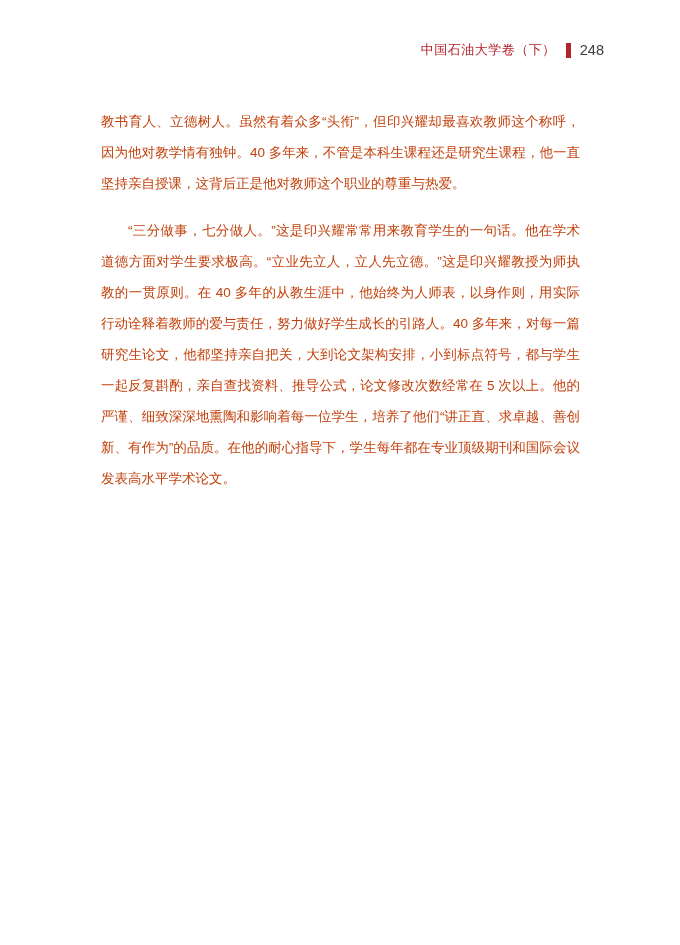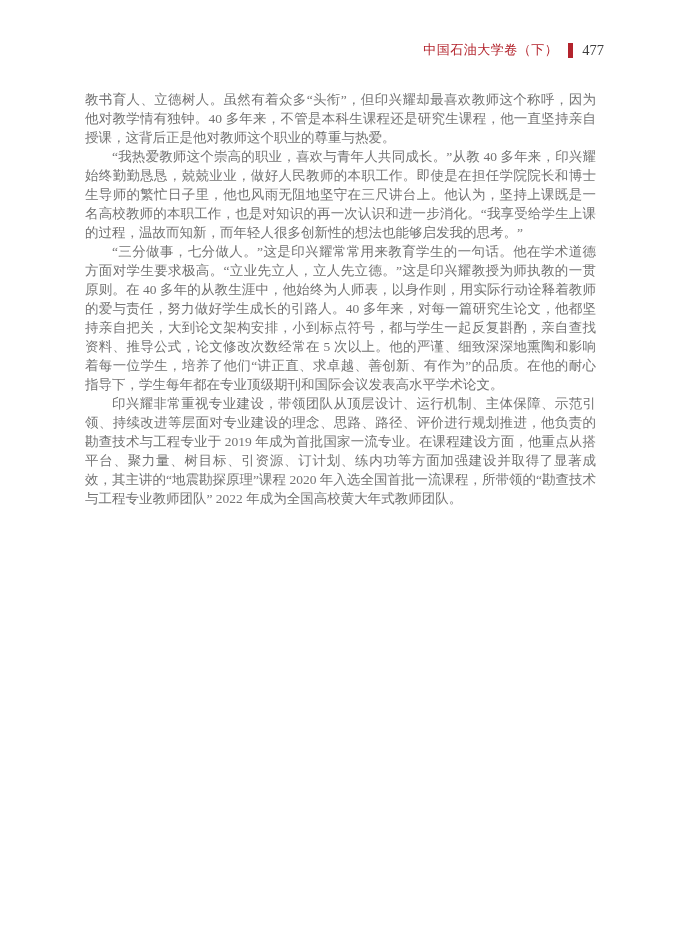--- a/index.html
+++ b/index.html
@@ -6,21 +6,21 @@
     margin: 0;
     padding: 0;
     background: #ffffff;
   }
   .page {
     position: relative;
     width: 612px;
     height: 945px;
     background: #ffffff;
     overflow: hidden;
-    font-family: Liberation Serif, serif;
+    font-family: Liberation Sans, sans-serif;
     border-radius: 13px;
   }
   .running-header {
     position: absolute;
     top: 41px;
     left: 85px;
     width: 519px;
     display: flex;
     align-items: center;
     justify-content: flex-end;
@@ -43,45 +43,43 @@
     font-size: 14.5px;
     white-space: nowrap;
   }
   .body-text {
     position: absolute;
     left: 85px;
     top: 90px;
     width: 511px;
   }
   .body-text p {
-    margin: 0;
+    margin: 16px;
     padding: 0;
     font-size: 13.5px;
-    line-height: 19px;
-    color: #737373;
+    line-height: 31px;
+    color: #c2410c;
     text-align: justify;
     text-justify: inter-ideograph;
     text-indent: 2em;
     word-break: break-all;
   }
   .body-text p:first-child {
     text-indent: 0;
   }
 </style>
 </head>
 <body>
 
 <div class="page">
 
   <div class="running-header">
     <span class="book-title">中国石油大学卷（下）</span>
     <span class="sep-bar"></span>
-    <span class="page-num">477</span>
+    <span class="page-num">248</span>
   </div>
 
   <div class="body-text">
     <p>教书育人、立德树人。虽然有着众多“头衔”，但印兴耀却最喜欢教师这个称呼，因为他对教学情有独钟。40 多年来，不管是本科生课程还是研究生课程，他一直坚持亲自授课，这背后正是他对教师这个职业的尊重与热爱。</p>
-    <p>“我热爱教师这个崇高的职业，喜欢与青年人共同成长。”从教 40 多年来，印兴耀始终勤勤恳恳，兢兢业业，做好人民教师的本职工作。即使是在担任学院院长和博士生导师的繁忙日子里，他也风雨无阻地坚守在三尺讲台上。他认为，坚持上课既是一名高校教师的本职工作，也是对知识的再一次认识和进一步消化。“我享受给学生上课的过程，温故而知新，而年轻人很多创新性的想法也能够启发我的思考。”</p>
     <p>“三分做事，七分做人。”这是印兴耀常常用来教育学生的一句话。他在学术道德方面对学生要求极高。“立业先立人，立人先立德。”这是印兴耀教授为师执教的一贯原则。在 40 多年的从教生涯中，他始终为人师表，以身作则，用实际行动诠释着教师的爱与责任，努力做好学生成长的引路人。40 多年来，对每一篇研究生论文，他都坚持亲自把关，大到论文架构安排，小到标点符号，都与学生一起反复斟酌，亲自查找资料、推导公式，论文修改次数经常在 5 次以上。他的严谨、细致深深地熏陶和影响着每一位学生，培养了他们“讲正直、求卓越、善创新、有作为”的品质。在他的耐心指导下，学生每年都在专业顶级期刊和国际会议发表高水平学术论文。</p>
-    <p>印兴耀非常重视专业建设，带领团队从顶层设计、运行机制、主体保障、示范引领、持续改进等层面对专业建设的理念、思路、路径、评价进行规划推进，他负责的勘查技术与工程专业于 2019 年成为首批国家一流专业。在课程建设方面，他重点从搭平台、聚力量、树目标、引资源、订计划、练内功等方面加强建设并取得了显著成效，其主讲的“地震勘探原理”课程 2020 年入选全国首批一流课程，所带领的“勘查技术与工程专业教师团队” 2022 年成为全国高校黄大年式教师团队。</p>
   </div>
 
 </div>
 
 </body></html>

